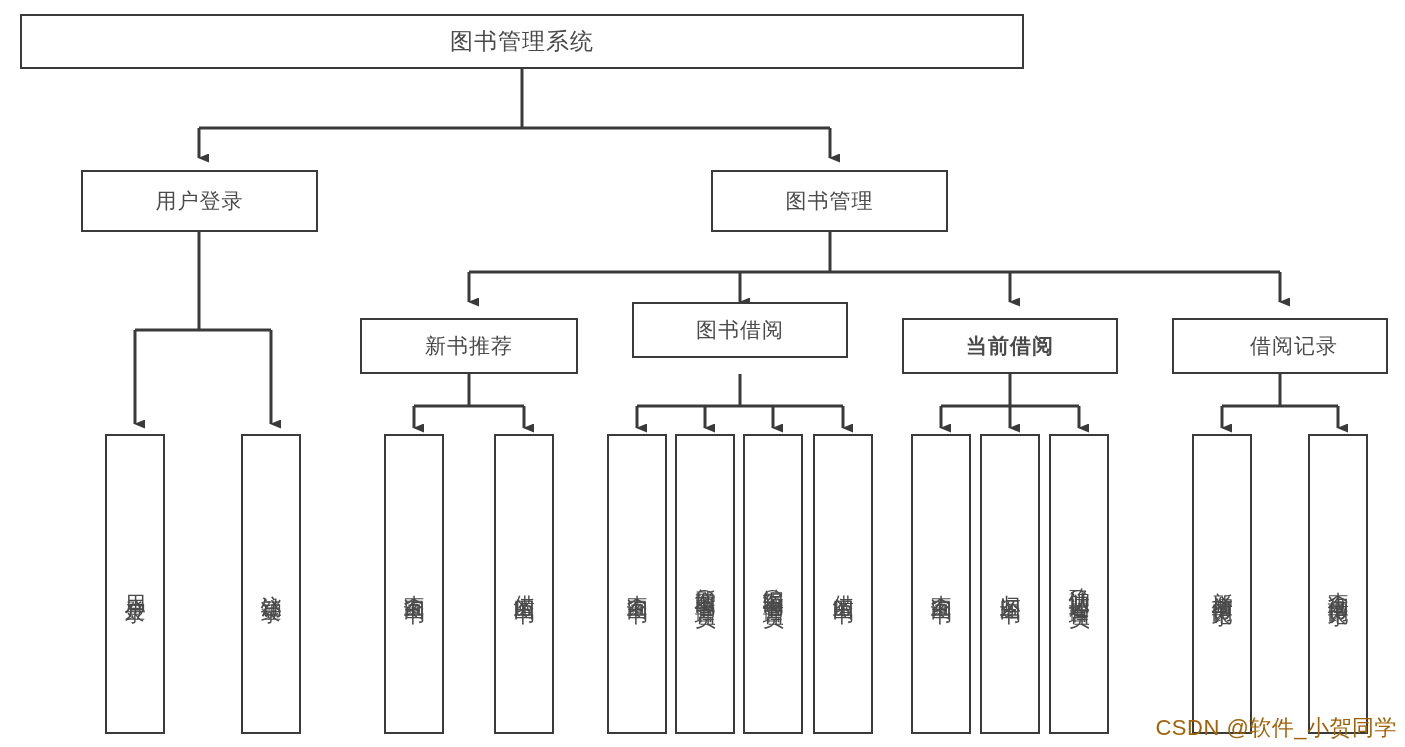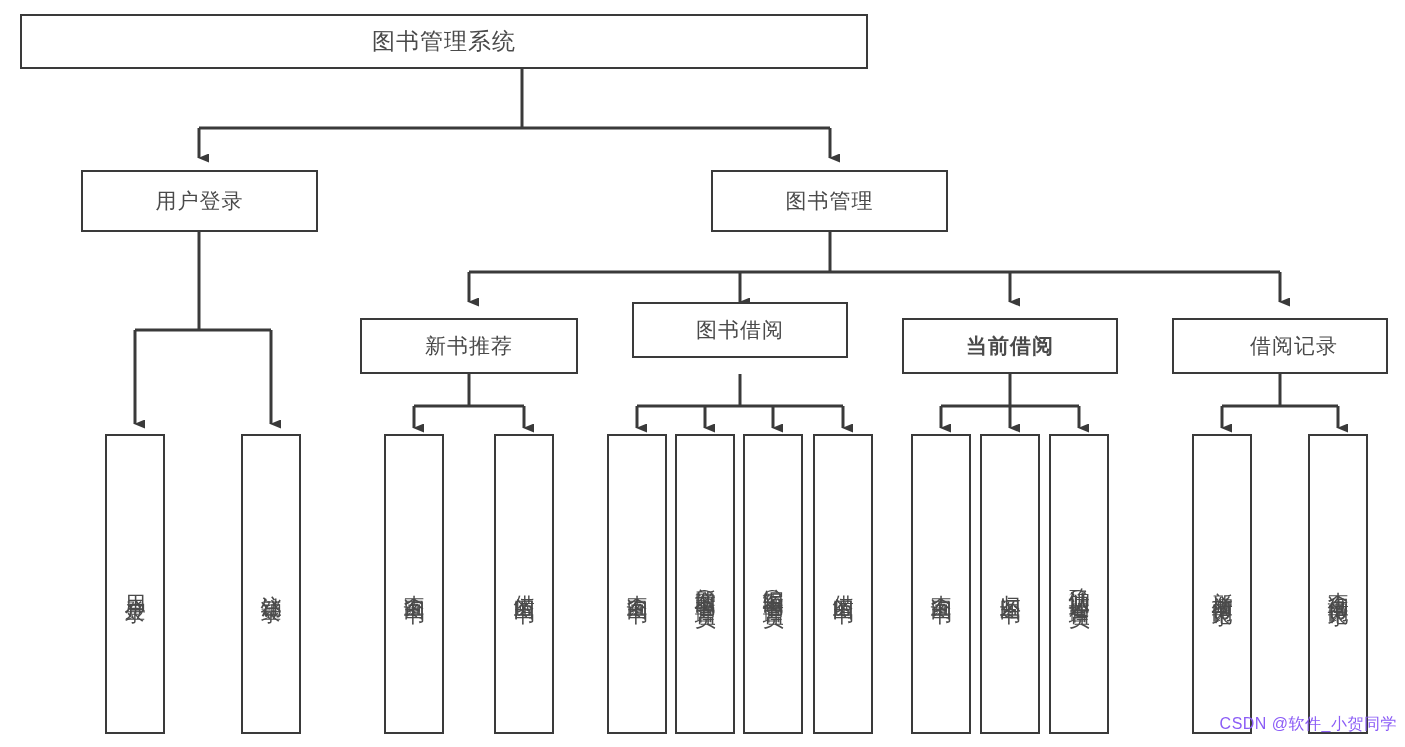--- a/index.html
+++ b/index.html
@@ -53,23 +53,23 @@
     letter-spacing: 3px;
     white-space: normal;
     text-align: center;
   }
   .node .label {
     display: block;
   }
   .watermark {
     position: absolute;
     right: 8px;
-    bottom: 12px;
-    color: #8b5cf6;
-    font-size: 16px;
+    bottom: 4px;
+    color: #a16207;
+    font-size: 22px;
     letter-spacing: 0.5px;
     white-space: nowrap;
     z-index: 5;
   }
 </style>
 </head>
 <body>
 
 <div id="canvas">
 
@@ -116,21 +116,21 @@
       <path d="M1010,406 L1010,428" marker-end="url(#arrow)"></path>
       <path d="M1079,406 L1079,428" marker-end="url(#arrow)"></path>
 
       <path d="M1280,374 L1280,406"></path>
       <path d="M1222,406 L1338,406"></path>
       <path d="M1222,406 L1222,428" marker-end="url(#arrow)"></path>
       <path d="M1338,406 L1338,428" marker-end="url(#arrow)"></path>
     </g>
   </svg>
 
-  <div class="node root" style="left:20px; top:14px; width:848px; height:55px;">
+  <div class="node root" style="left:20px; top:14px; width:1004px; height:55px;">
     <span class="label">图书管理系统</span>
   </div>
 
   <div class="node" style="left:81px; top:170px; width:237px; height:62px;">
     <span class="label">用户登录</span>
   </div>
 
   <div class="node" style="left:360px; top:318px; width:218px; height:56px;">
     <span class="label">新书推荐</span>
   </div>

